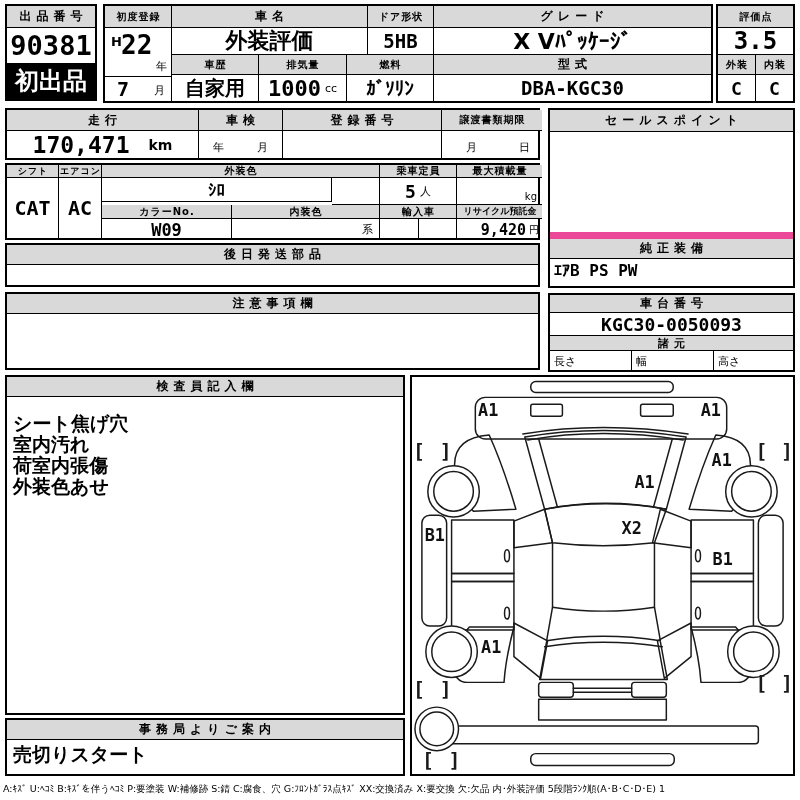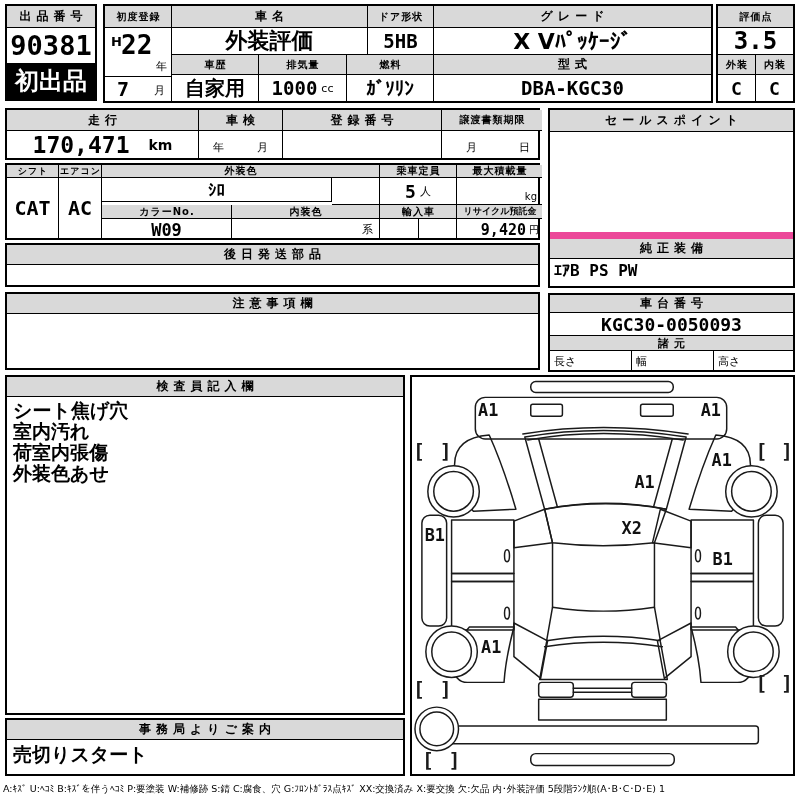--- a/index.html
+++ b/index.html
@@ -50,21 +50,21 @@
     <div class="abs hd bb br small" style="left:154px;top:49px;width:88px;height:20px;">排気量</div>
     <div class="abs hd bb br small" style="left:242px;top:49px;width:87px;height:20px;">燃料</div>
     <div class="abs hd bb" style="left:329px;top:49px;width:277px;height:20px;">型式</div>
 
     <div class="abs br" style="left:0;top:71px;width:67px;height:24px;">
       <span class="abs num" style="left:12px;top:0px;font-size:20px;font-weight:bold;">7</span>
       <span class="abs" style="right:6px;bottom:3px;font-size:11px;">月</span>
     </div>
     <div class="abs v br big" style="left:67px;top:69px;width:87px;height:26px;font-size:20px;">自家用</div>
     <div class="abs v br" style="left:154px;top:69px;width:88px;height:26px;">
-      <span class="num" style="font-size:19px;font-weight:bold;">1000</span>
+      <span class="num" style="font-size:22px;font-weight:bold;">1000</span>
       <span class="unit">cc</span>
     </div>
     <div class="abs v br big" style="left:242px;top:69px;width:87px;height:26px;font-size:19px;">ｶﾞｿﾘﾝ</div>
     <div class="abs v num" style="left:329px;top:69px;width:277px;height:26px;font-size:19px;font-weight:bold;">DBA-KGC30</div>
   </div>
 
   <div class="box" style="left:716px;top:4px;width:79px;height:99px;">
     <div class="abs hd bb small" style="left:0;top:0;width:100%;height:22px;">評価点</div>
     <div class="abs v bb num" style="left:0;top:22px;width:100%;height:27px;font-size:24px;font-weight:bold;">3.5</div>
     <div class="abs hd bb br small" style="left:0;top:49px;width:38px;height:20px;">外装</div>
@@ -151,21 +151,21 @@
     <div class="abs hd bb" style="left:0;top:0;width:100%;height:18px;">車台番号</div>
     <div class="abs v bb num" style="left:0;top:18px;width:100%;height:23px;font-size:18px;font-weight:bold;">KGC30-0050093</div>
     <div class="abs hd bb" style="left:0;top:41px;width:100%;height:15px;font-size:11px;">諸元</div>
     <div class="abs br" style="left:0;top:56px;width:82px;height:19px;font-size:11px;padding:3px 0 0 4px;">長さ</div>
     <div class="abs br" style="left:82px;top:56px;width:82px;height:19px;font-size:11px;padding:3px 0 0 4px;">幅</div>
     <div class="abs" style="left:164px;top:56px;width:79px;height:19px;font-size:11px;padding:3px 0 0 4px;">高さ</div>
   </div>
 
   <div class="box" style="left:5px;top:375px;width:400px;height:340px;">
     <div class="hd bb" style="height:19px;">検査員記入欄</div>
-    <div style="padding:3px 6px;font-size:19px;font-weight:600;line-height:21px;">
+    <div style="padding:16px 6px;font-size:19px;font-weight:600;line-height:21px;">
       <div>シート焦げ穴</div>
       <div>室内汚れ</div>
       <div>荷室内張傷</div>
       <div>外装色あせ</div>
     </div>
   </div>
 
   <div class="box" style="left:5px;top:718px;width:400px;height:58px;">
     <div class="hd bb" style="height:19px;">事務局よりご案内</div>
     <div style="padding:2px 6px;font-size:19px;font-weight:600;">売切りスタート</div>

